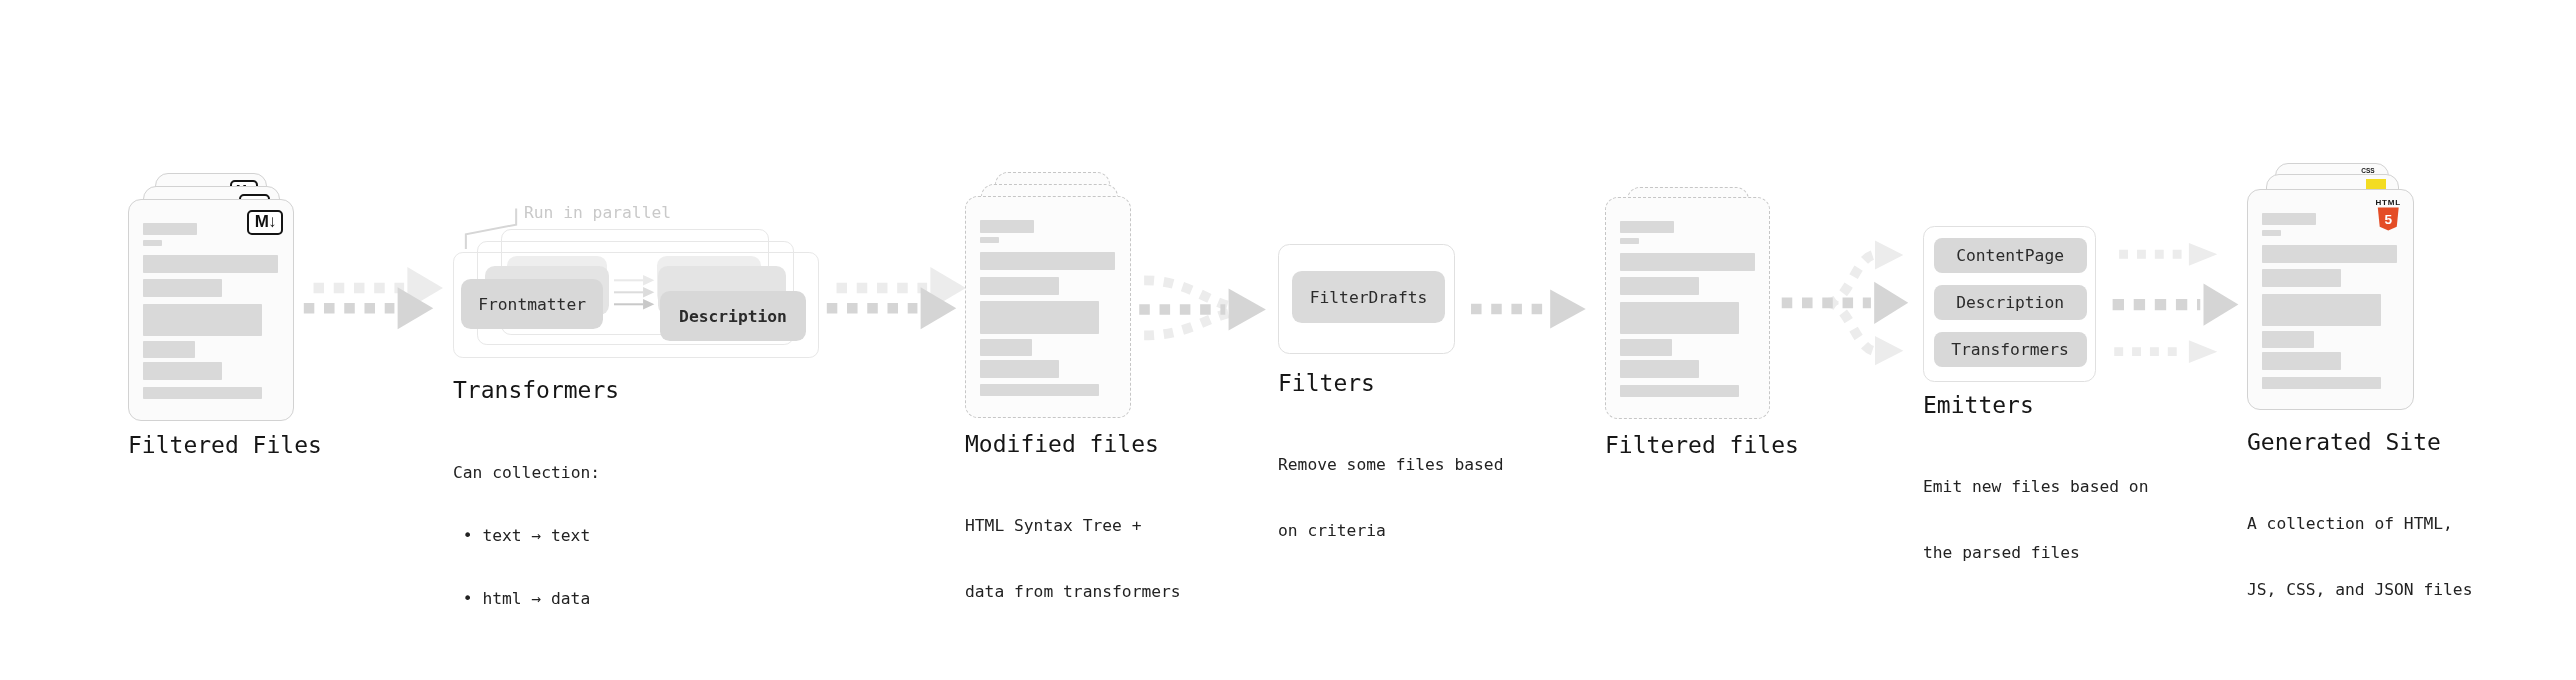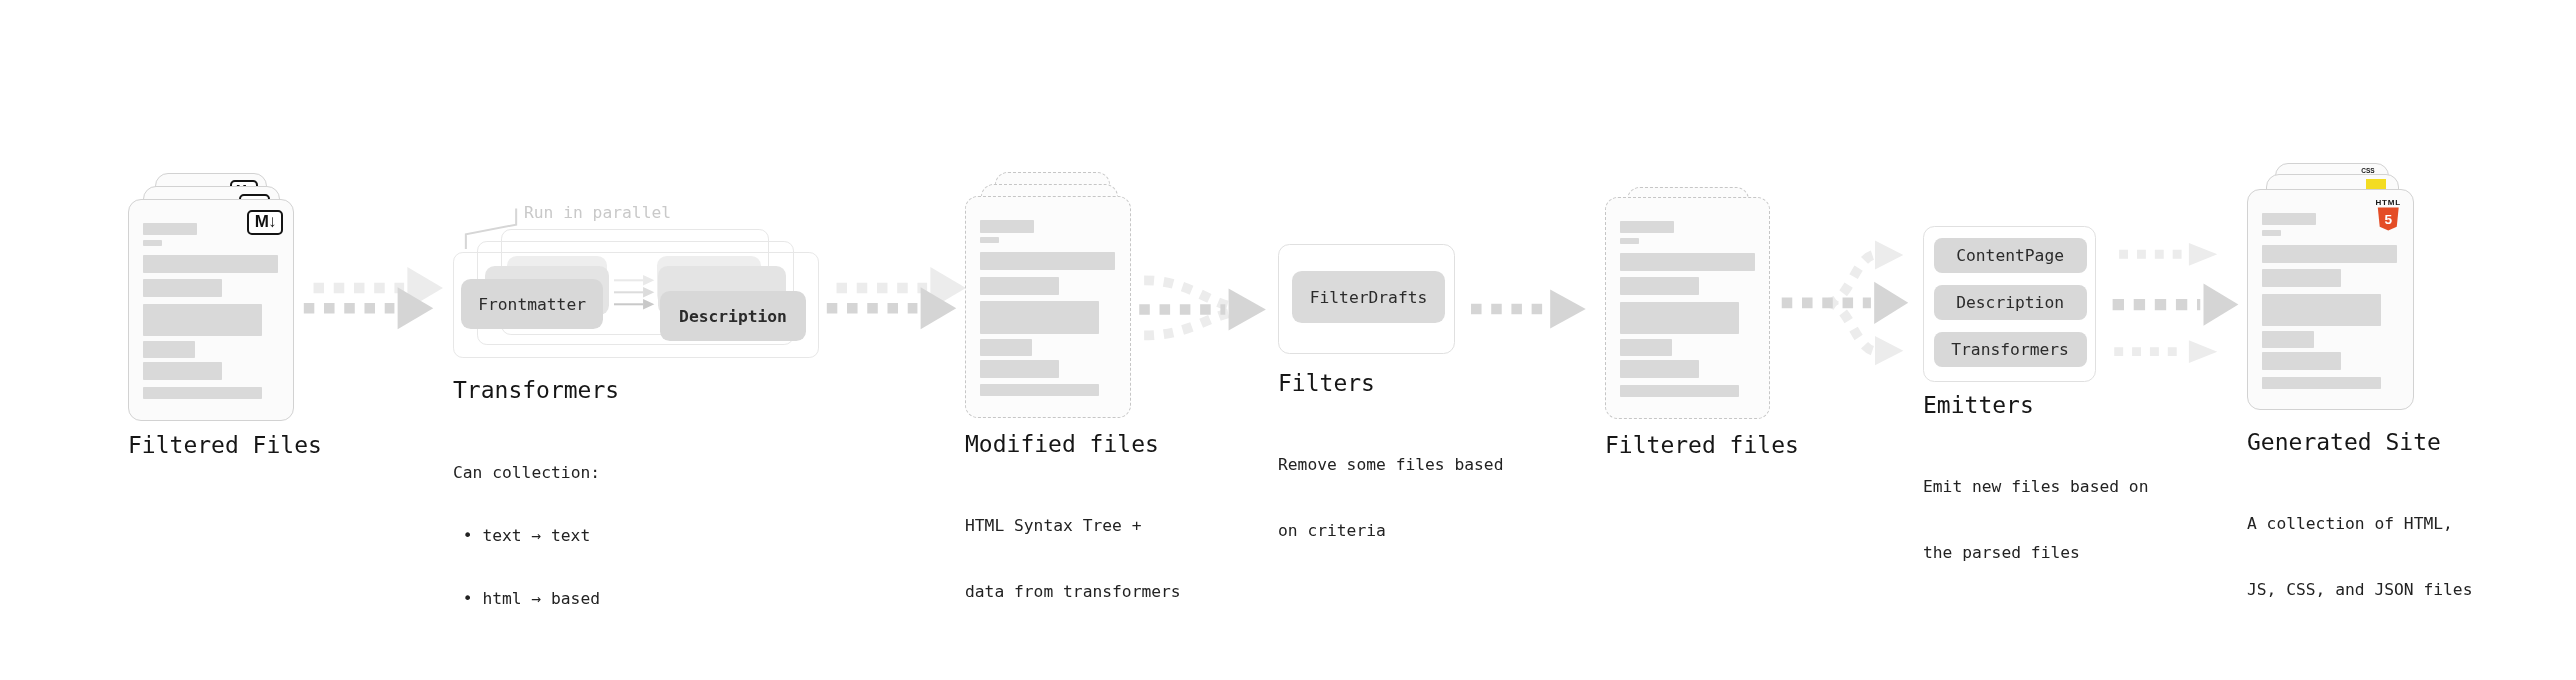--- a/index.html
+++ b/index.html
@@ -143,21 +143,21 @@
         <svg class="mini-arrow ma-front" width="42" height="14.6" viewBox="0 0 52 18">
           <line x1="0" y1="9" x2="36" y2="9" stroke-width="2.5"></line>
             <polygon points="36,2.5 36,15.5 50,9"></polygon>
         </svg>
       </div>
     </div>
     <div class="stage-title" style="margin-top:19.5px;">Transformers</div>
     <div class="stage-desc" style="margin-top:16.3px; line-height:21px;">
       <div>Can collection:</div>
       <div style="padding-left:9.8px;">• text → text</div>
-      <div style="padding-left:9.8px;">• html → based</div>
+      <div style="padding-left:9.8px;">• html → data</div>
     </div>
   </div>
 
   <svg class="flow" style="left:825px; top:258px;" width="146" height="89" viewBox="0 0 180 110">
     <line x1="14" y1="37" x2="126" y2="37" stroke="#ececec" stroke-width="13" stroke-dasharray="13 12"></line>
     <polygon points="130,11 130,63 174,37" fill="#ececec"></polygon>
     <line x1="2" y1="62" x2="114" y2="62" stroke="#d5d5d5" stroke-width="13" stroke-dasharray="13 12"></line>
     <polygon points="118,36 118,88 162,62" fill="#d5d5d5"></polygon>
   </svg>
 

